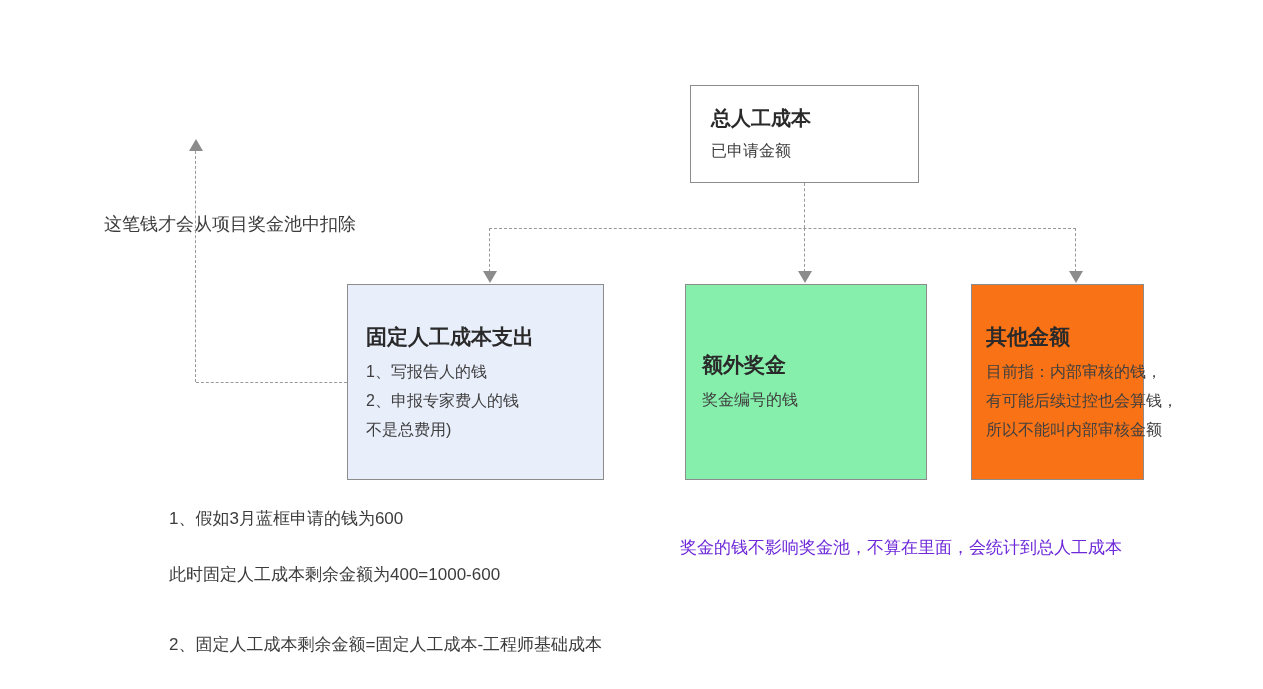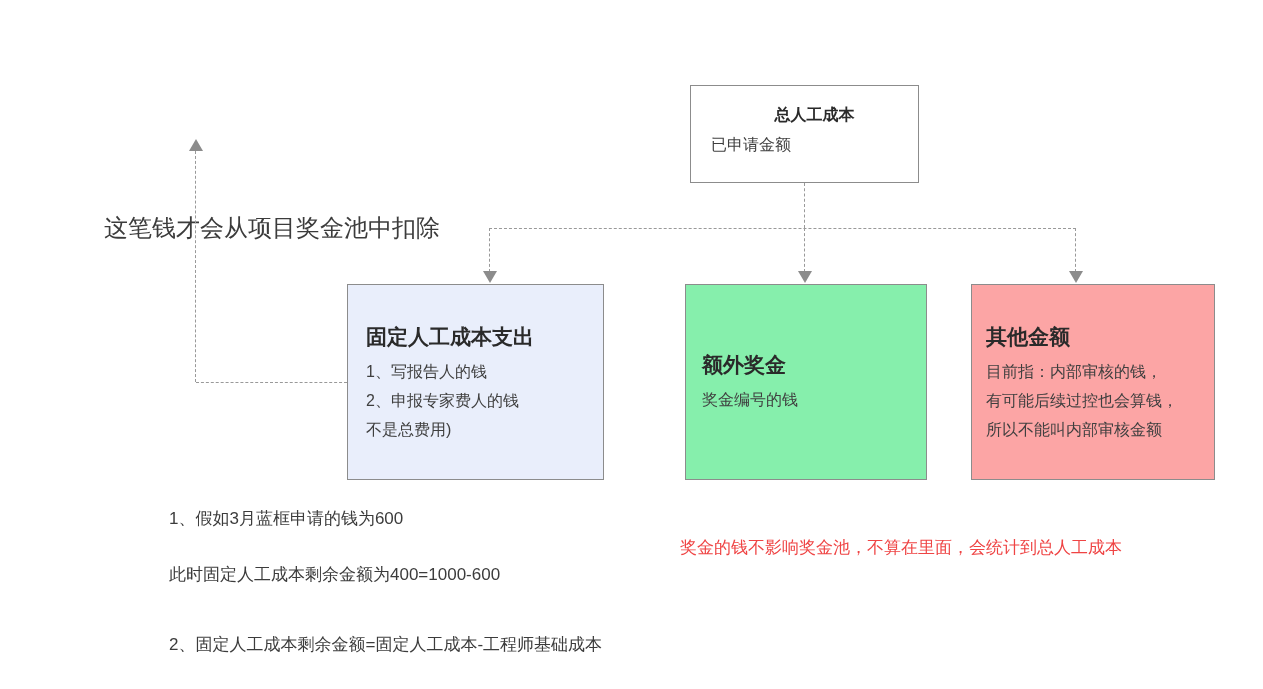--- a/index.html
+++ b/index.html
@@ -21,21 +21,21 @@
     position: absolute;
     left: 18px; top: 84px;
     font-size: 23px;
     line-height: 33px;
     color: #3c3c3c;
     white-space: nowrap;
   }
   .deduct-note {
     position: absolute;
     left: 104px; top: 212px;
-    font-size: 24px;
+    font-size: 18px;
     color: #3c3c3c;
     white-space: nowrap;
   }
 
   
   .seg { position: absolute; }
   .seg.h { border-top: 1px dashed #999999; height: 0; }
   .seg.v { border-left: 1px dashed #999999; width: 0; }
 
   
@@ -69,58 +69,58 @@
     line-height: 29px;
     color: #3f3f3f;
     white-space: nowrap;
   }
 
   .node.root {
     left: 690px; top: 85px;
     width: 229px; height: 98px;
     padding: 19px 0 0 20px;
   }
-  .node.root .node-title { font-size: 16px; margin-bottom: 4px; text-align: center; }
+  .node.root .node-title { font-size: 20px; margin-bottom: 4px; }
   .node.root .node-line { font-size: 16px; }
 
   .node.fixed-cost {
     left: 347px; top: 284px;
     width: 257px; height: 196px;
     padding: 38px 0 0 18px;
     background: #e9eefb;
   }
   .node.bonus {
     left: 685px; top: 284px;
     width: 242px; height: 196px;
     padding: 66px 0 0 16px;
     background: #86efac;
   }
   .node.other {
     left: 971px; top: 284px;
-    width: 244px; height: 196px;
+    width: 173px; height: 196px;
     padding: 38px 0 0 14px;
-    background: #fca5a5;
+    background: #f97316;
   }
 
   
   .footnote {
     position: absolute;
     left: 169px;
     font-size: 17px;
     color: #3c3c3c;
     white-space: nowrap;
   }
   .footnote.f0 { top: 507px; }
   .footnote.f1 { top: 563px; }
   .footnote.f2 { top: 633px; }
   .red-note {
     position: absolute;
     left: 680px; top: 536px;
     font-size: 17px;
-    color: #ef4444;
+    color: #6d28d9;
     white-space: nowrap;
   }
 
   
   .artifact { position: absolute; left: 1px; top: 683px; width: 8px; height: 4px; }
 </style>
 </head>
 <body>
 
 <div class="canvas">

